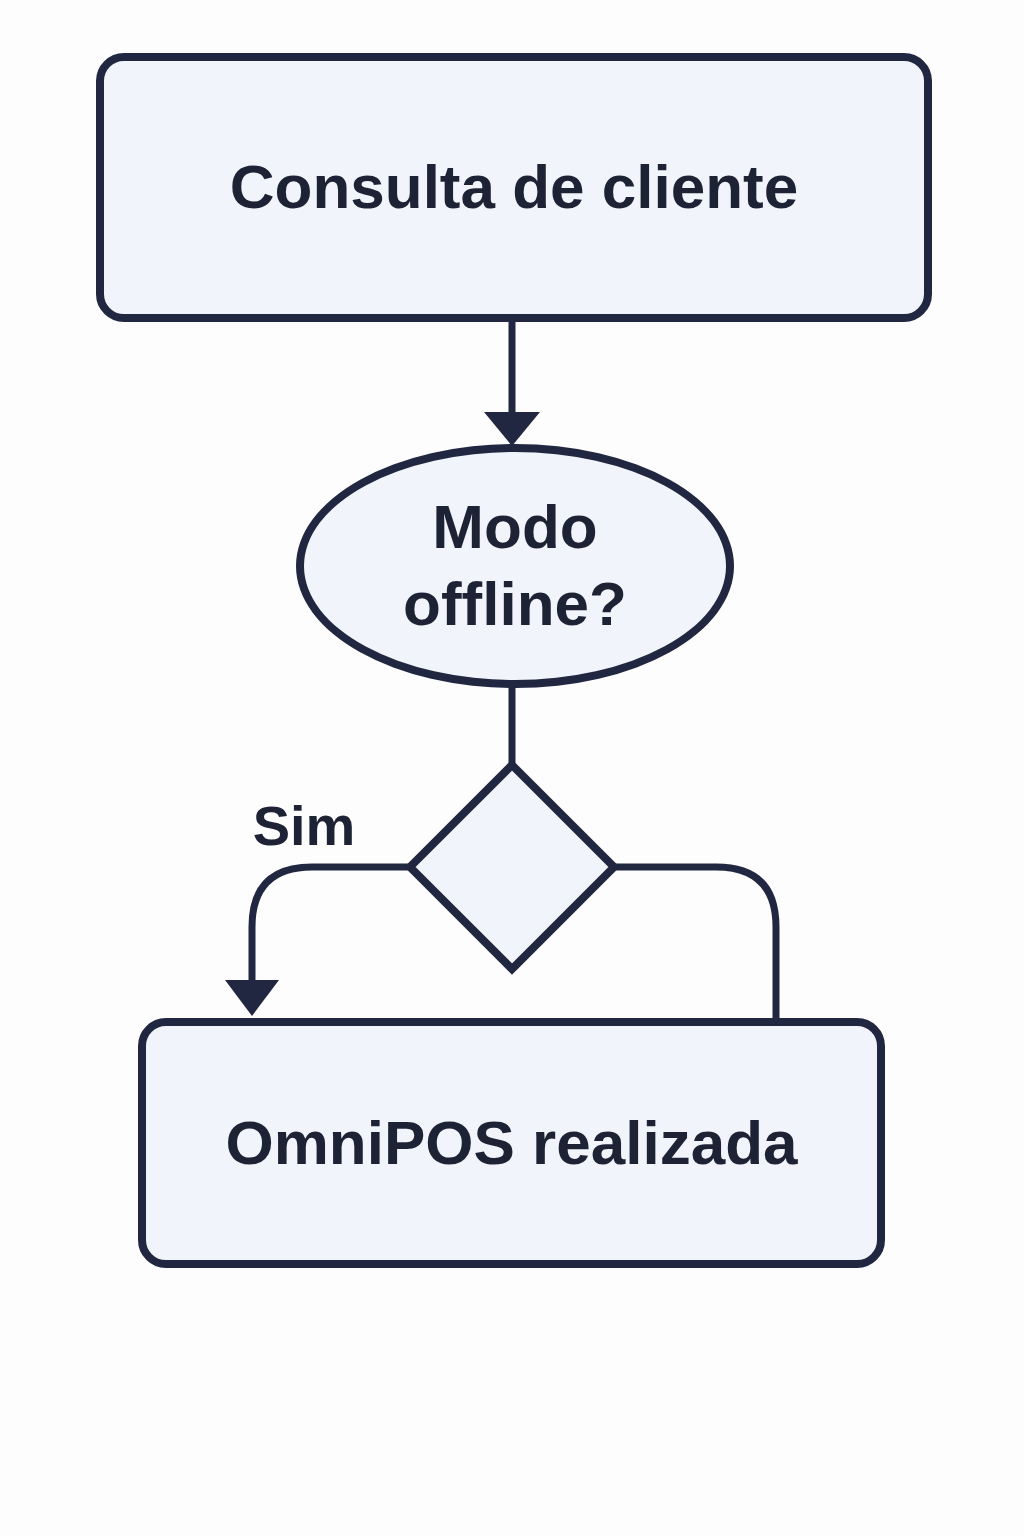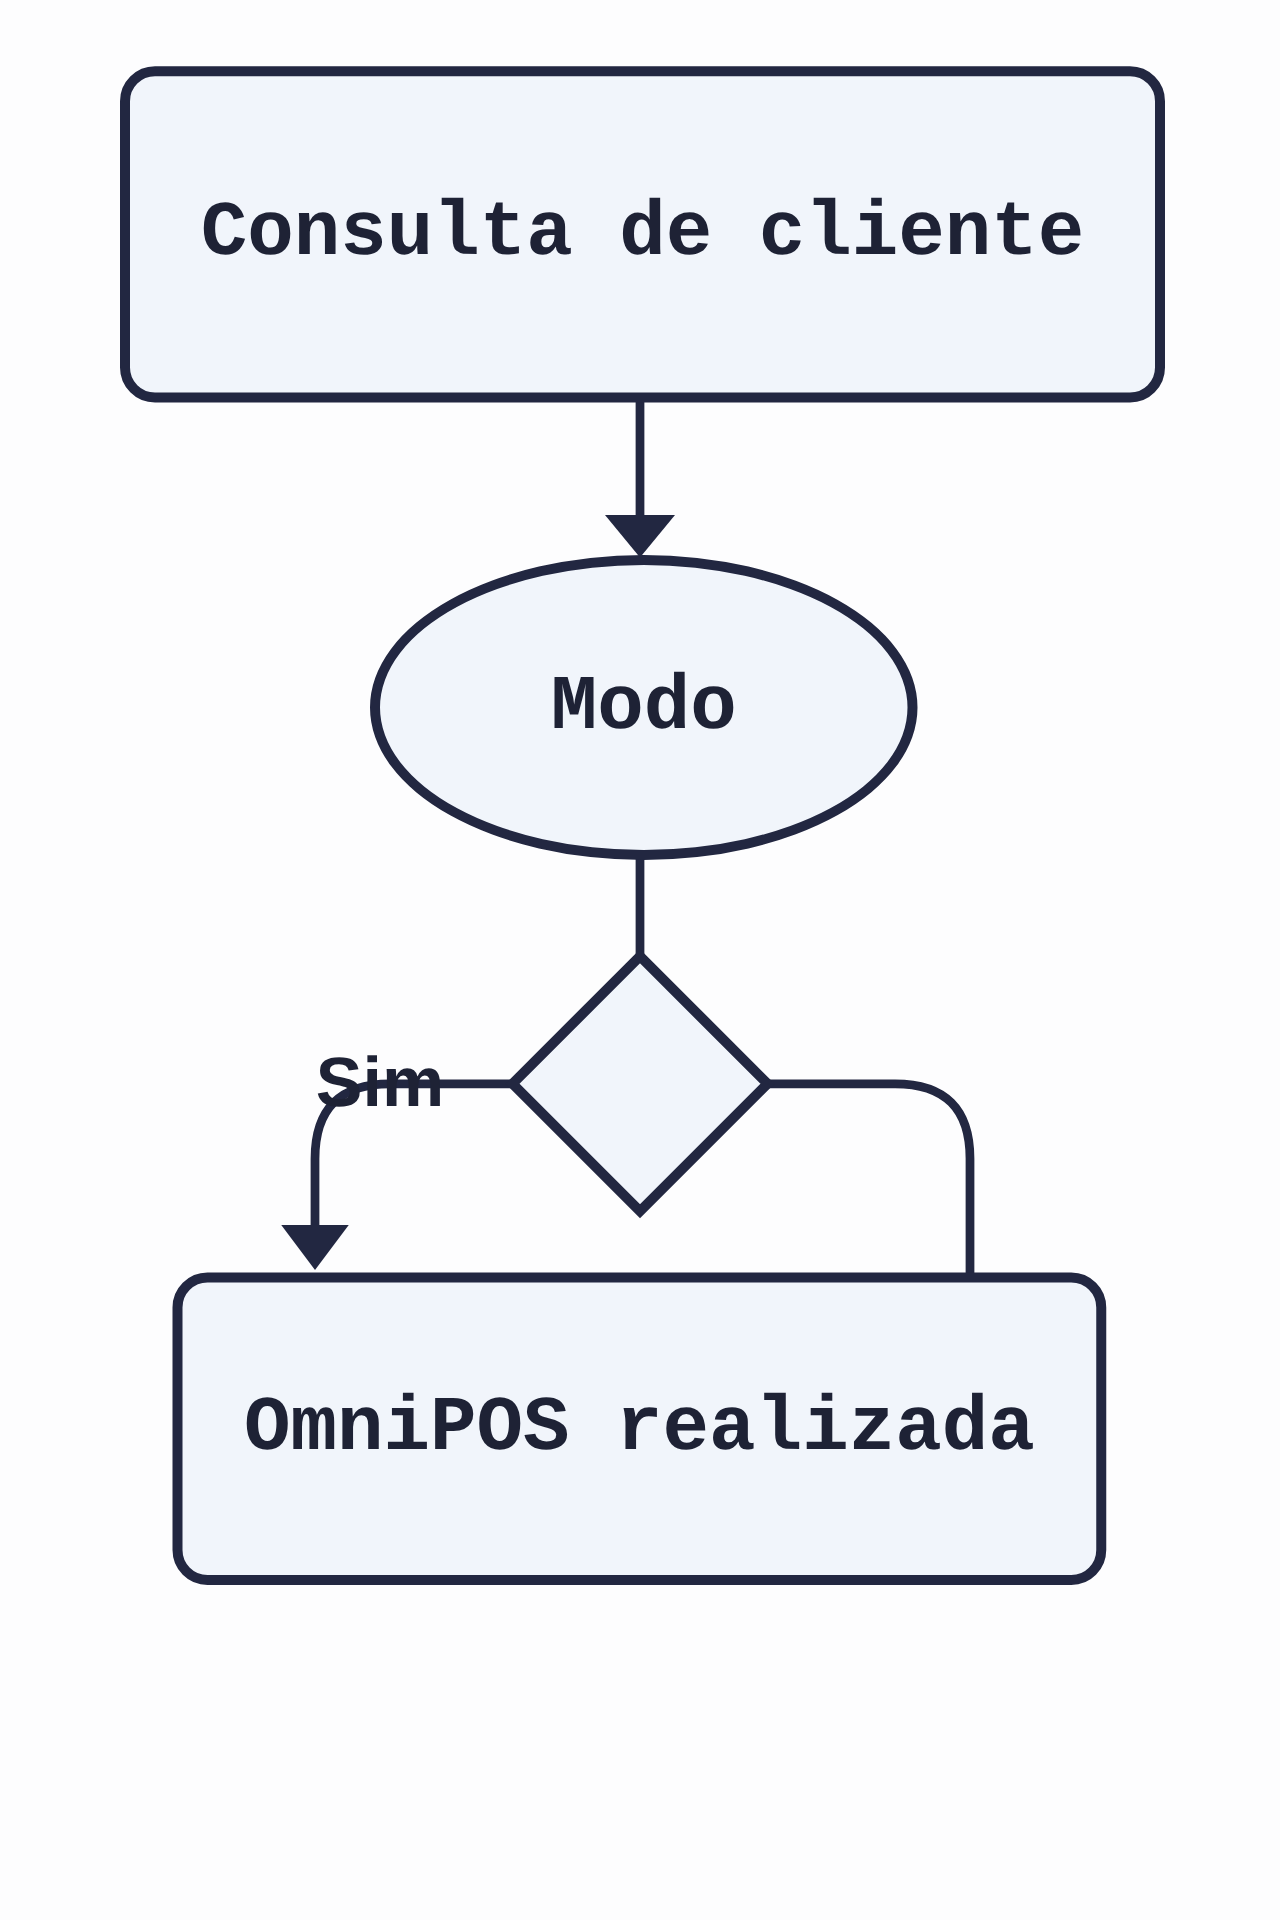--- a/index.html
+++ b/index.html
@@ -61,30 +61,29 @@
   .node.terminal-top{
     left:96px;top:53px;width:836px;height:269px;
   }
   .node.terminal-bottom{
     left:138px;top:1018px;width:747px;height:250px;
   }
   .node.ellipse{
     left:296px;top:444px;width:438px;height:244px;
     border-radius:50%;
   }
-  .node-line{display:block;font-family:Liberation Mono, monospace;}
+  .node-line{display:block;}
   .edge-label{
     position:absolute;
     width:220px;
     text-align:center;
     color:var(--text);
     font-weight:bold;
     font-size:56px;
     line-height:1;
-    margin-top:40px;
   }
   .edge-label.yes{left:194px;top:798px;}
   .edge-label.no{left:617px;top:798px;}
 </style>
 </head>
 <body>
 
 <div class="canvas">
 
   <svg class="connectors" viewBox="0 0 1024 1536" xmlns="http://www.w3.org/2000/svg">
@@ -101,20 +100,21 @@
 
     <polygon class="diamond" points="512,765 614,867 512,969 410,867"></polygon>
   </svg>
 
   <div class="node process terminal-top">
     <span class="node-line">Consulta de cliente</span>
   </div>
 
   <div class="node ellipse">
     <span class="node-line">Modo</span>
+    <span class="node-line">offline?</span>
   </div>
 
   <div class="edge-label yes">Sim</div>
 
   <div class="node process terminal-bottom">
     <span class="node-line">OmniPOS realizada</span>
   </div>
 
 </div>
 

